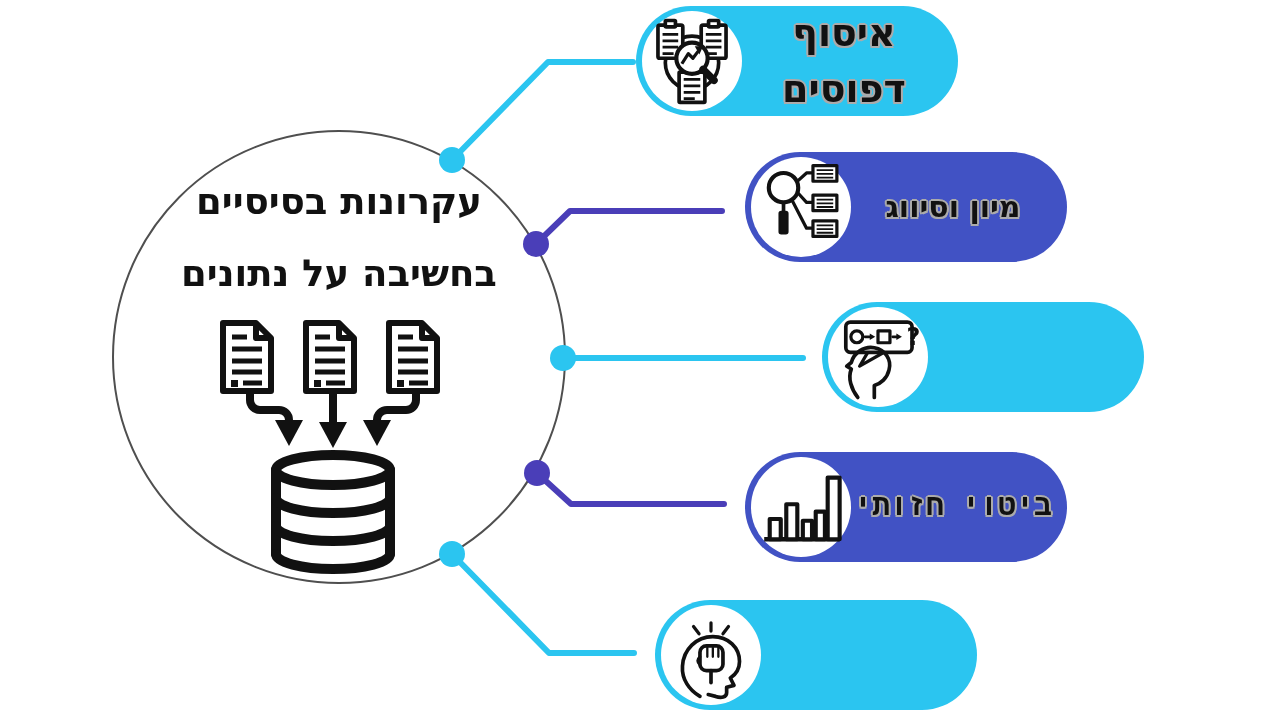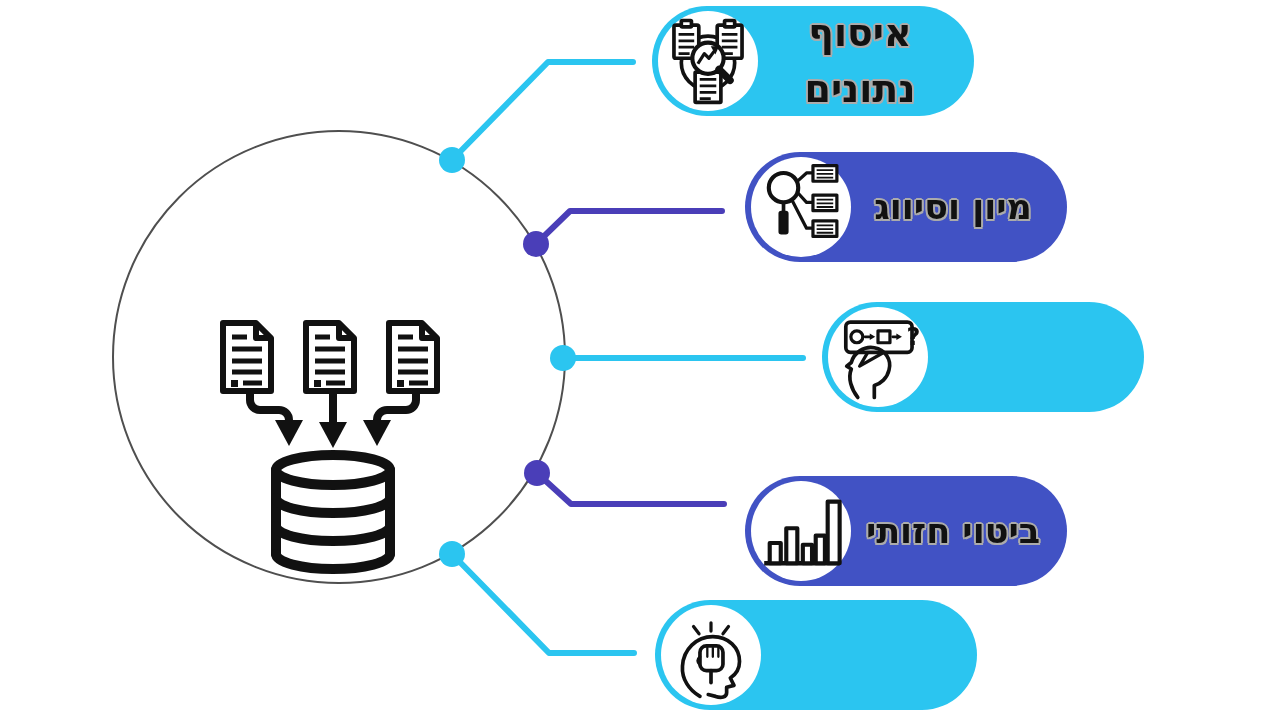--- a/index.html
+++ b/index.html
@@ -29,21 +29,21 @@
   .pill.blue{background:var(--blue);}
   .icon-circle{
     position:absolute; left:6px; top:5px; width:100px; height:100px; border-radius:50%;
     background:#fff; display:flex; align-items:center; justify-content:center;
   }
   .icon-circle svg{width:92px; height:92px;}
   .label{
     position:absolute; left:108px; right:14px; top:0; bottom:0;
     display:flex; flex-direction:column; align-items:center; justify-content:center;
     direction:rtl; text-align:center; color:var(--ink); font-weight:bold;
-    font-size:35px; line-height:54px; white-space:nowrap;
+    font-size:30px; line-height:54px; white-space:nowrap;
     text-shadow:2px 0 var(--halo), -2px 0 var(--halo), 0 2px var(--halo), 0 -2px var(--halo),
       1.5px 1.5px var(--halo), -1.5px 1.5px var(--halo), 1.5px -1.5px var(--halo), -1.5px -1.5px var(--halo);
   }
   .pill-1 .label{font-size:38px; line-height:56px;}
 </style>
 </head>
 <body>
 
 <div class="canvas">
 
@@ -57,20 +57,24 @@
     </g>
     <circle cx="452" cy="160" r="13" fill="var(--cyan)"></circle>
     <circle cx="536" cy="244" r="13" fill="var(--indigo)"></circle>
     <circle cx="563" cy="358" r="13" fill="var(--cyan)"></circle>
     <circle cx="537" cy="473" r="13" fill="var(--indigo)"></circle>
     <circle cx="452" cy="554" r="13" fill="var(--cyan)"></circle>
   </svg>
 
   <div class="circle"></div>
 
+  <div class="title">
+    <div>עקרונות בסיסיים</div>
+    <div>בחשיבה על נתונים</div>
+  </div>
 
   <svg class="center-art" viewBox="0 0 270 258" aria-hidden="true">
     <defs>
       <g id="doc" fill="#fff" stroke="#111" stroke-width="6" stroke-linejoin="round">
         <path d="M3,3 H36 L51,18 V71 H3 Z"></path>
         <path d="M36,3 V18 H51" fill="none"></path>
         <path d="M12,17 H27 M12,29 H42 M12,41 H42 M12,52 H42 M23,63 H42" fill="none" stroke-width="5"></path>
         <rect x="11" y="60" width="7" height="7" fill="#111" stroke="none"></rect>
       </g>
     </defs>
@@ -89,21 +93,21 @@
     </g>
     <g fill="none" stroke="#111" stroke-width="10" stroke-linecap="round">
       <ellipse cx="128" cy="152" rx="57" ry="15"></ellipse>
       <path d="M71,152 V236 M185,152 V236"></path>
       <path d="M71,180 a57,15 0 0 0 114,0"></path>
       <path d="M71,208 a57,15 0 0 0 114,0"></path>
       <path d="M71,236 a57,15 0 0 0 114,0"></path>
     </g>
   </svg>
 
-  <div class="pill cyan pill-1" style="left:652px; top:6px;">
+  <div class="pill cyan pill-1" style="left:636px; top:6px;">
     <div class="icon-circle">
       <svg viewBox="0 0 100 100" aria-hidden="true">
         <g fill="none" stroke="#111" stroke-linejoin="round">
           <circle cx="50" cy="52" r="29" stroke-width="4"></circle>
           <g stroke-width="4">
             <rect x="13" y="11" width="27" height="36" rx="2" fill="#fff"></rect>
             <rect x="21" y="6" width="11" height="7" rx="1" fill="#fff"></rect>
             <path d="M18,21 H35 M18,28 H35 M18,35 H35 M18,42 H30" stroke-width="3"></path>
             <rect x="60" y="11" width="27" height="36" rx="2" fill="#fff"></rect>
             <rect x="68" y="6" width="11" height="7" rx="1" fill="#fff"></rect>
@@ -113,21 +117,21 @@
           </g>
           <circle cx="50" cy="47" r="17" stroke-width="4.5" fill="#fff"></circle>
           <path d="M39,53 L46,42 L51,47 L57,39" stroke-width="3.5"></path>
           <polygon points="53,34 62,34 58,43" fill="#111" stroke="none"></polygon>
           <path d="M62,59 L74,71" stroke-width="8" stroke-linecap="round"></path>
         </g>
       </svg>
     </div>
     <div class="label">
       <span>איסוף</span>
-      <span>נתונים</span>
+      <span>דפוסים</span>
     </div>
   </div>
 
   <div class="pill blue pill-2" style="left:745px; top:152px;">
     <div class="icon-circle">
       <svg viewBox="0 0 100 100" aria-hidden="true">
         <g fill="none" stroke="#111" stroke-linejoin="round">
           <circle cx="31" cy="29" r="16" stroke-width="4.5"></circle>
           <path d="M31,45 V55" stroke-width="4"></path>
           <rect x="26.5" y="55" width="9" height="24" rx="2" fill="#111" stroke-width="2"></rect>
@@ -162,21 +166,21 @@
           <rect x="50" y="21.5" width="13" height="13" stroke-width="3.5"></rect>
           <path d="M66,28 H71" stroke-width="3"></path>
           <polygon points="70,24.5 76,28 70,31.5" fill="#111" stroke="none"></polygon>
           <text x="81" y="37" font-size="26" font-weight="bold" fill="#111" stroke="none" font-family="DejaVu Sans, sans-serif">?</text>
           <path d="M28,94 C21,85 17,73 21,63 L16,60 L21,56 C24,45 35,38 46,40 C58,42 65,53 62,64 C60,73 53,79 46,81 L46,94" stroke-width="4"></path>
         </g>
       </svg>
     </div>
   </div>
 
-  <div class="pill blue pill-4" style="left:745px; top:476px;">
+  <div class="pill blue pill-4" style="left:745px; top:452px;font-family:Liberation Mono, monospace;">
     <div class="icon-circle">
       <svg viewBox="0 0 100 100" aria-hidden="true">
         <g stroke="#111" fill="#fff" stroke-linejoin="round">
           <path d="M10,85 H92" stroke-width="5" fill="none"></path>
           <rect x="16" y="63" width="12" height="22" stroke-width="4.5"></rect>
           <rect x="34" y="47" width="12" height="38" stroke-width="4.5"></rect>
           <rect x="52" y="65" width="10" height="20" stroke-width="4.5"></rect>
           <rect x="66" y="55" width="10" height="30" stroke-width="4.5"></rect>
           <rect x="79" y="18" width="13" height="67" stroke-width="4.5"></rect>
         </g>

